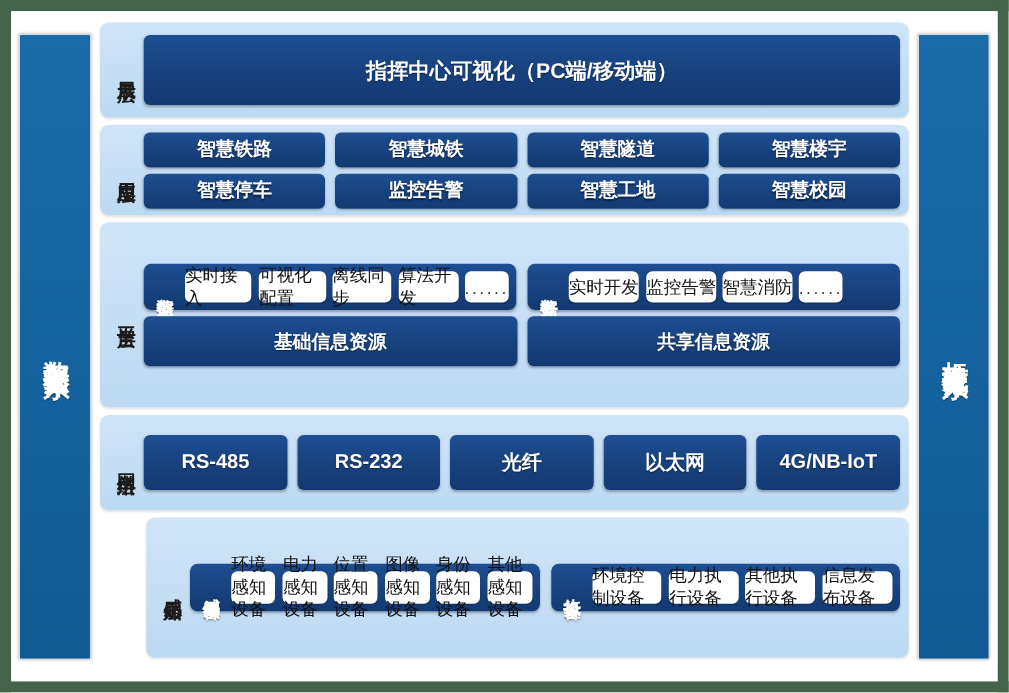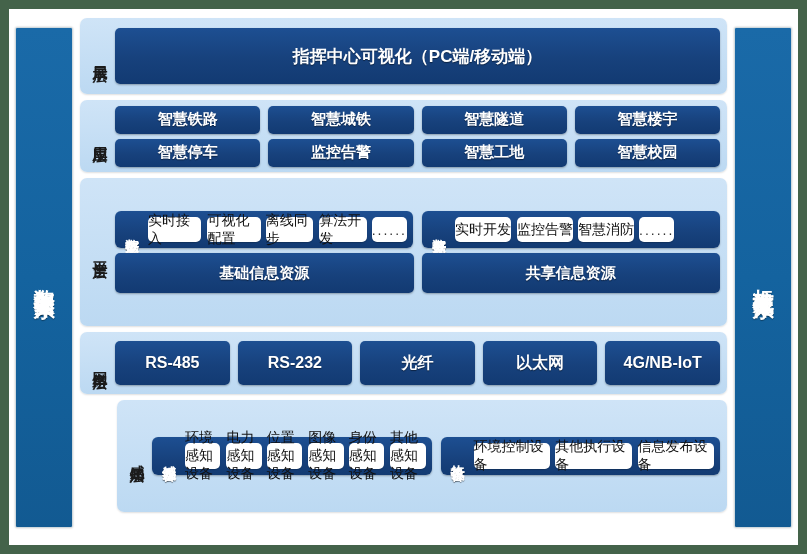--- a/index.html
+++ b/index.html
@@ -171,21 +171,21 @@
     flex: 1;
     display: flex;
     flex-direction: row;
     gap: 5px;
   }
   .group-grid .row { gap: 6px; }
   .group-grid .white-box { height: 25px; }
   .dots-box { letter-spacing: 2px; color: #333; }
 
   
-  #network-layer { height: 62px; }
+  #network-layer { height: 76px; }
   #network-layer .blue-box { height: 44px; font-size: 16px; }
 
   
   #perception-layer { height: 112px; margin-left: 37px; }
   .perception-groups { display: flex; gap: 9px; }
   #perception-layer .group-grid .white-box { height: 26px; }
 </style>
 </head>
 <body>
 
@@ -311,20 +311,21 @@
                   <div class="white-box">其他感知设备</div>
                 </div>
               </div>
             </div>
 
             <div class="group">
               <div class="group-title">执行设备</div>
               <div class="group-grid">
                 <div class="row">
                   <div class="white-box">环境控制设备</div>
+                  <div class="white-box">电力执行设备</div>
                 </div>
                 <div class="row">
                   <div class="white-box">其他执行设备</div>
                   <div class="white-box">信息发布设备</div>
                 </div>
               </div>
             </div>
 
           </div>
         </div>

